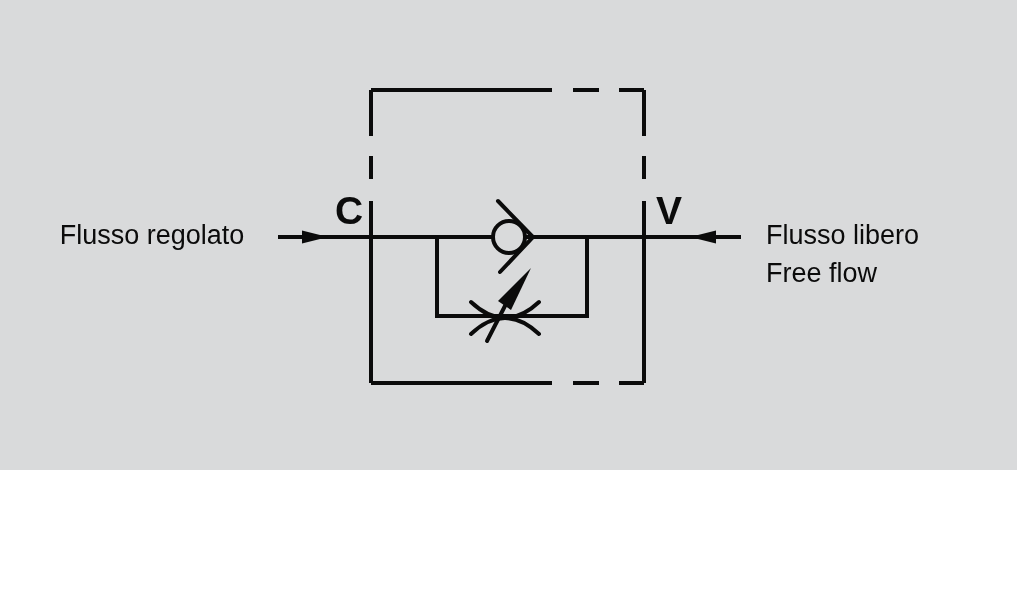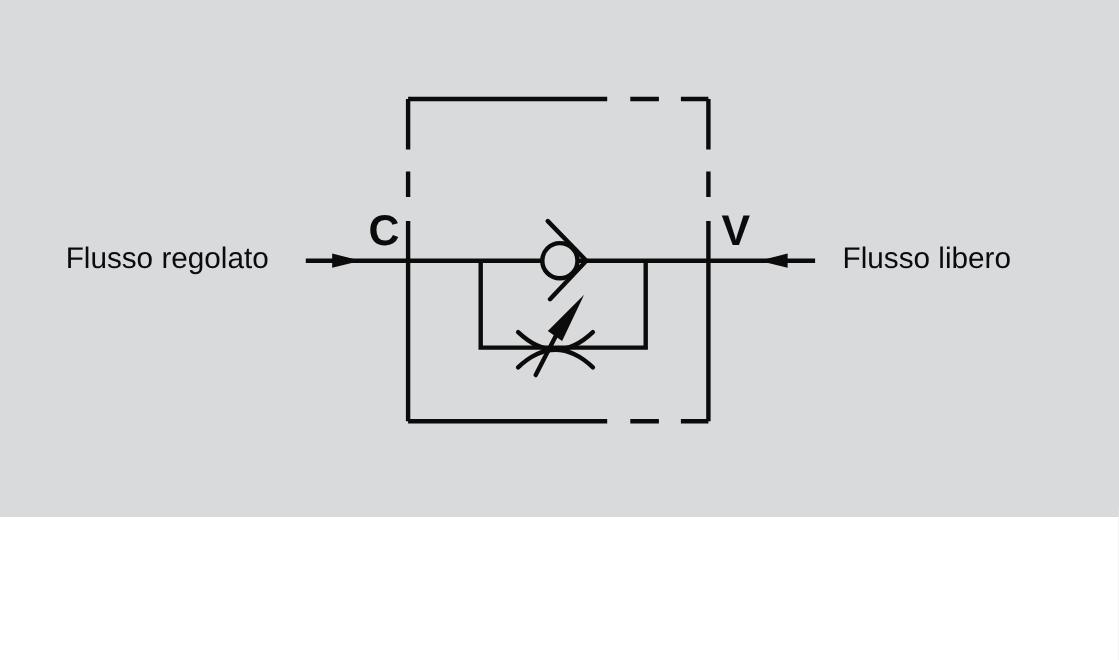--- a/index.html
+++ b/index.html
@@ -70,15 +70,16 @@
   <div class="port-label v">
     <span>V</span>
   </div>
 
   <div class="flow-label left">
     <div>Flusso regolato</div>
   </div>
 
   <div class="flow-label right">
     <div>Flusso libero</div>
+    <div>Free flow</div>
   </div>
 
 </div>
 
 </body></html>

